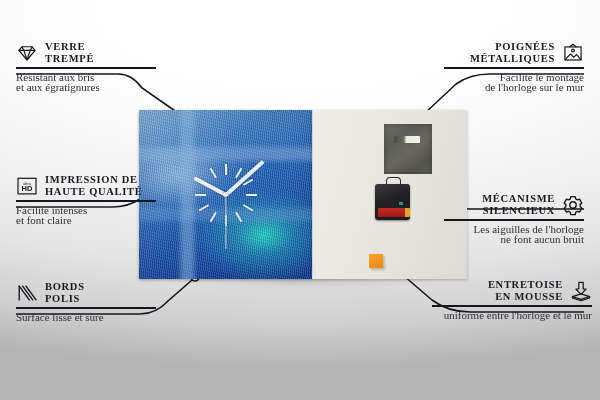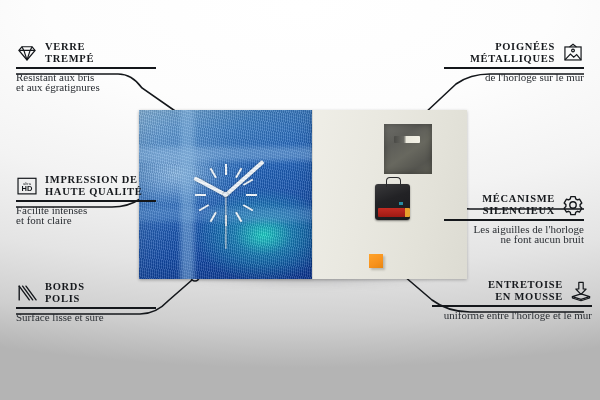--- a/index.html
+++ b/index.html
@@ -237,20 +237,21 @@
       <svg class="ico" viewBox="0 0 24 24">
         <g fill="none" stroke="#14171b" stroke-width="1.3">
           <path d="M8.2 5.4 L12 2.4 L15.8 5.4"></path>
           <rect x="3.2" y="5.4" width="17.6" height="14.2"></rect>
           <circle cx="12" cy="9.2" r="1.5"></circle>
           <path d="M3.2 19.6 L9.2 13.2 L12.8 16.6 L16 13.8 L20.8 19.6"></path>
         </g>
       </svg>
     </div>
     <div class="co-rule" style="width:140px;"></div>
+    <div class="co-sub">Facilite le montage</div>
     <div class="co-sub">de l'horloge sur le mur</div>
   </div>
 
   <div class="callout right" style="left:444px;top:176px;width:140px;margin-top:17px;">
     <div class="co-head">
       <div>
         <div class="co-title">MÉCANISME</div>
         <div class="co-title">SILENCIEUX</div>
       </div>
       <svg class="ico" viewBox="0 0 24 24">

